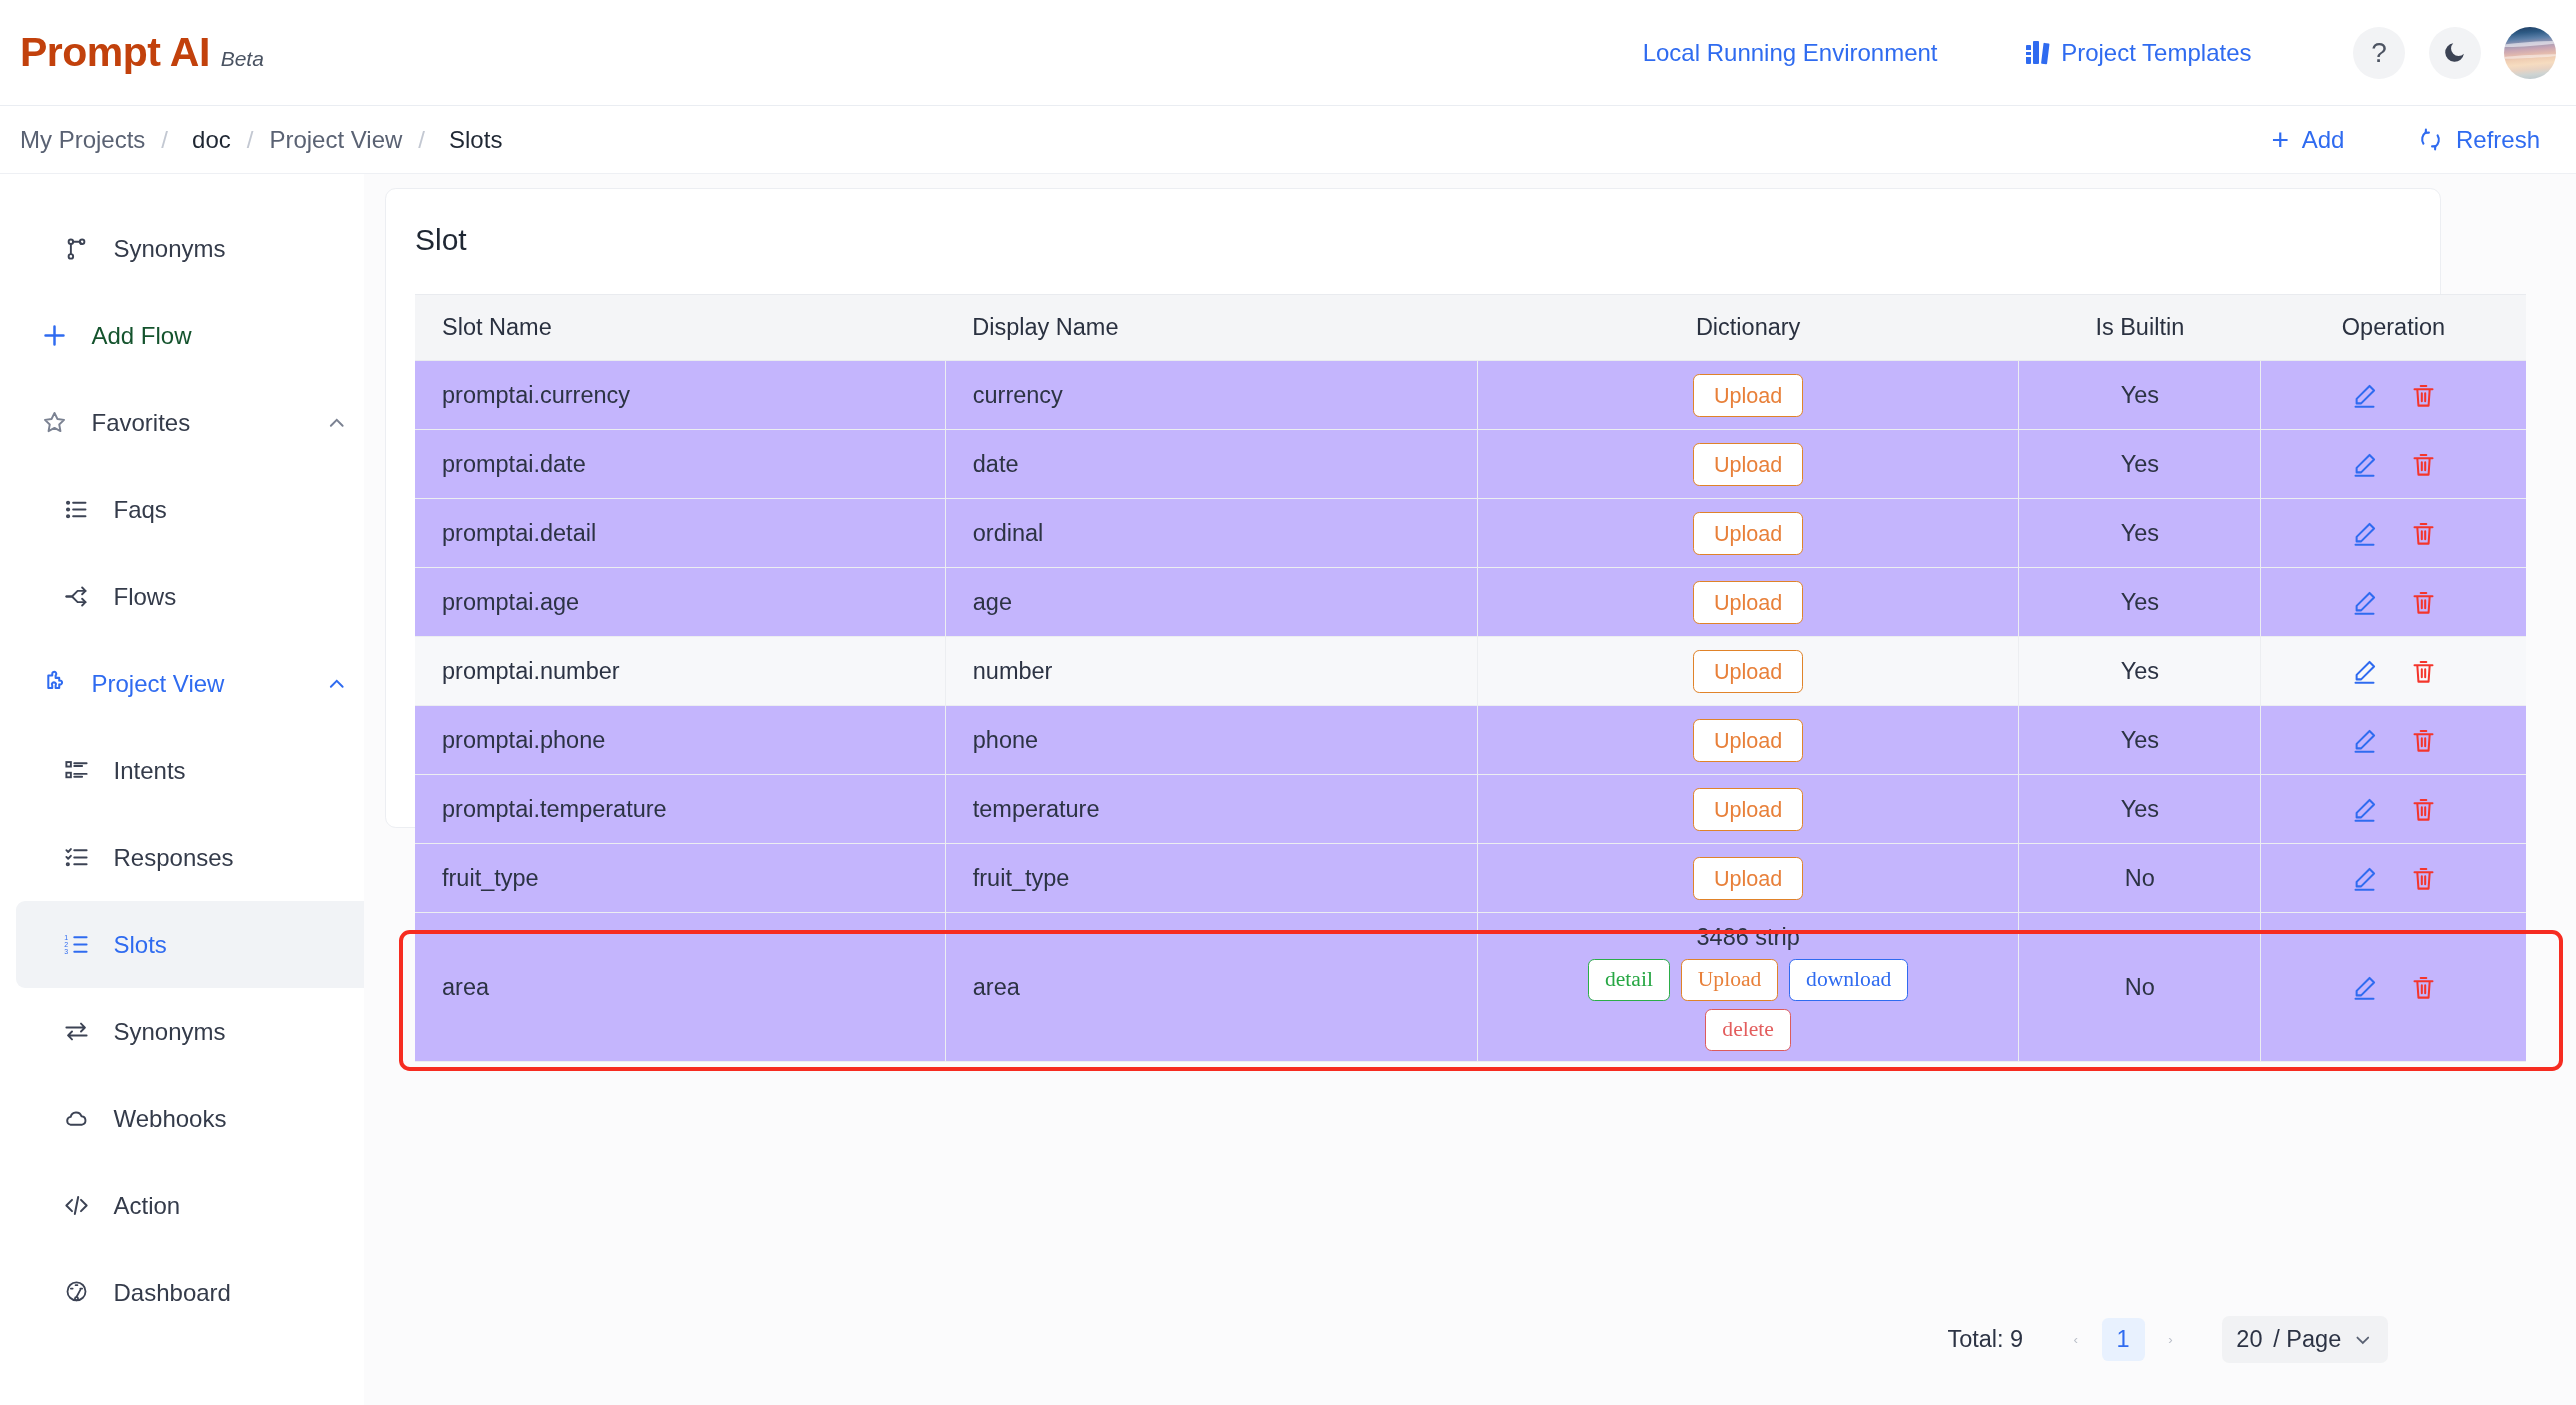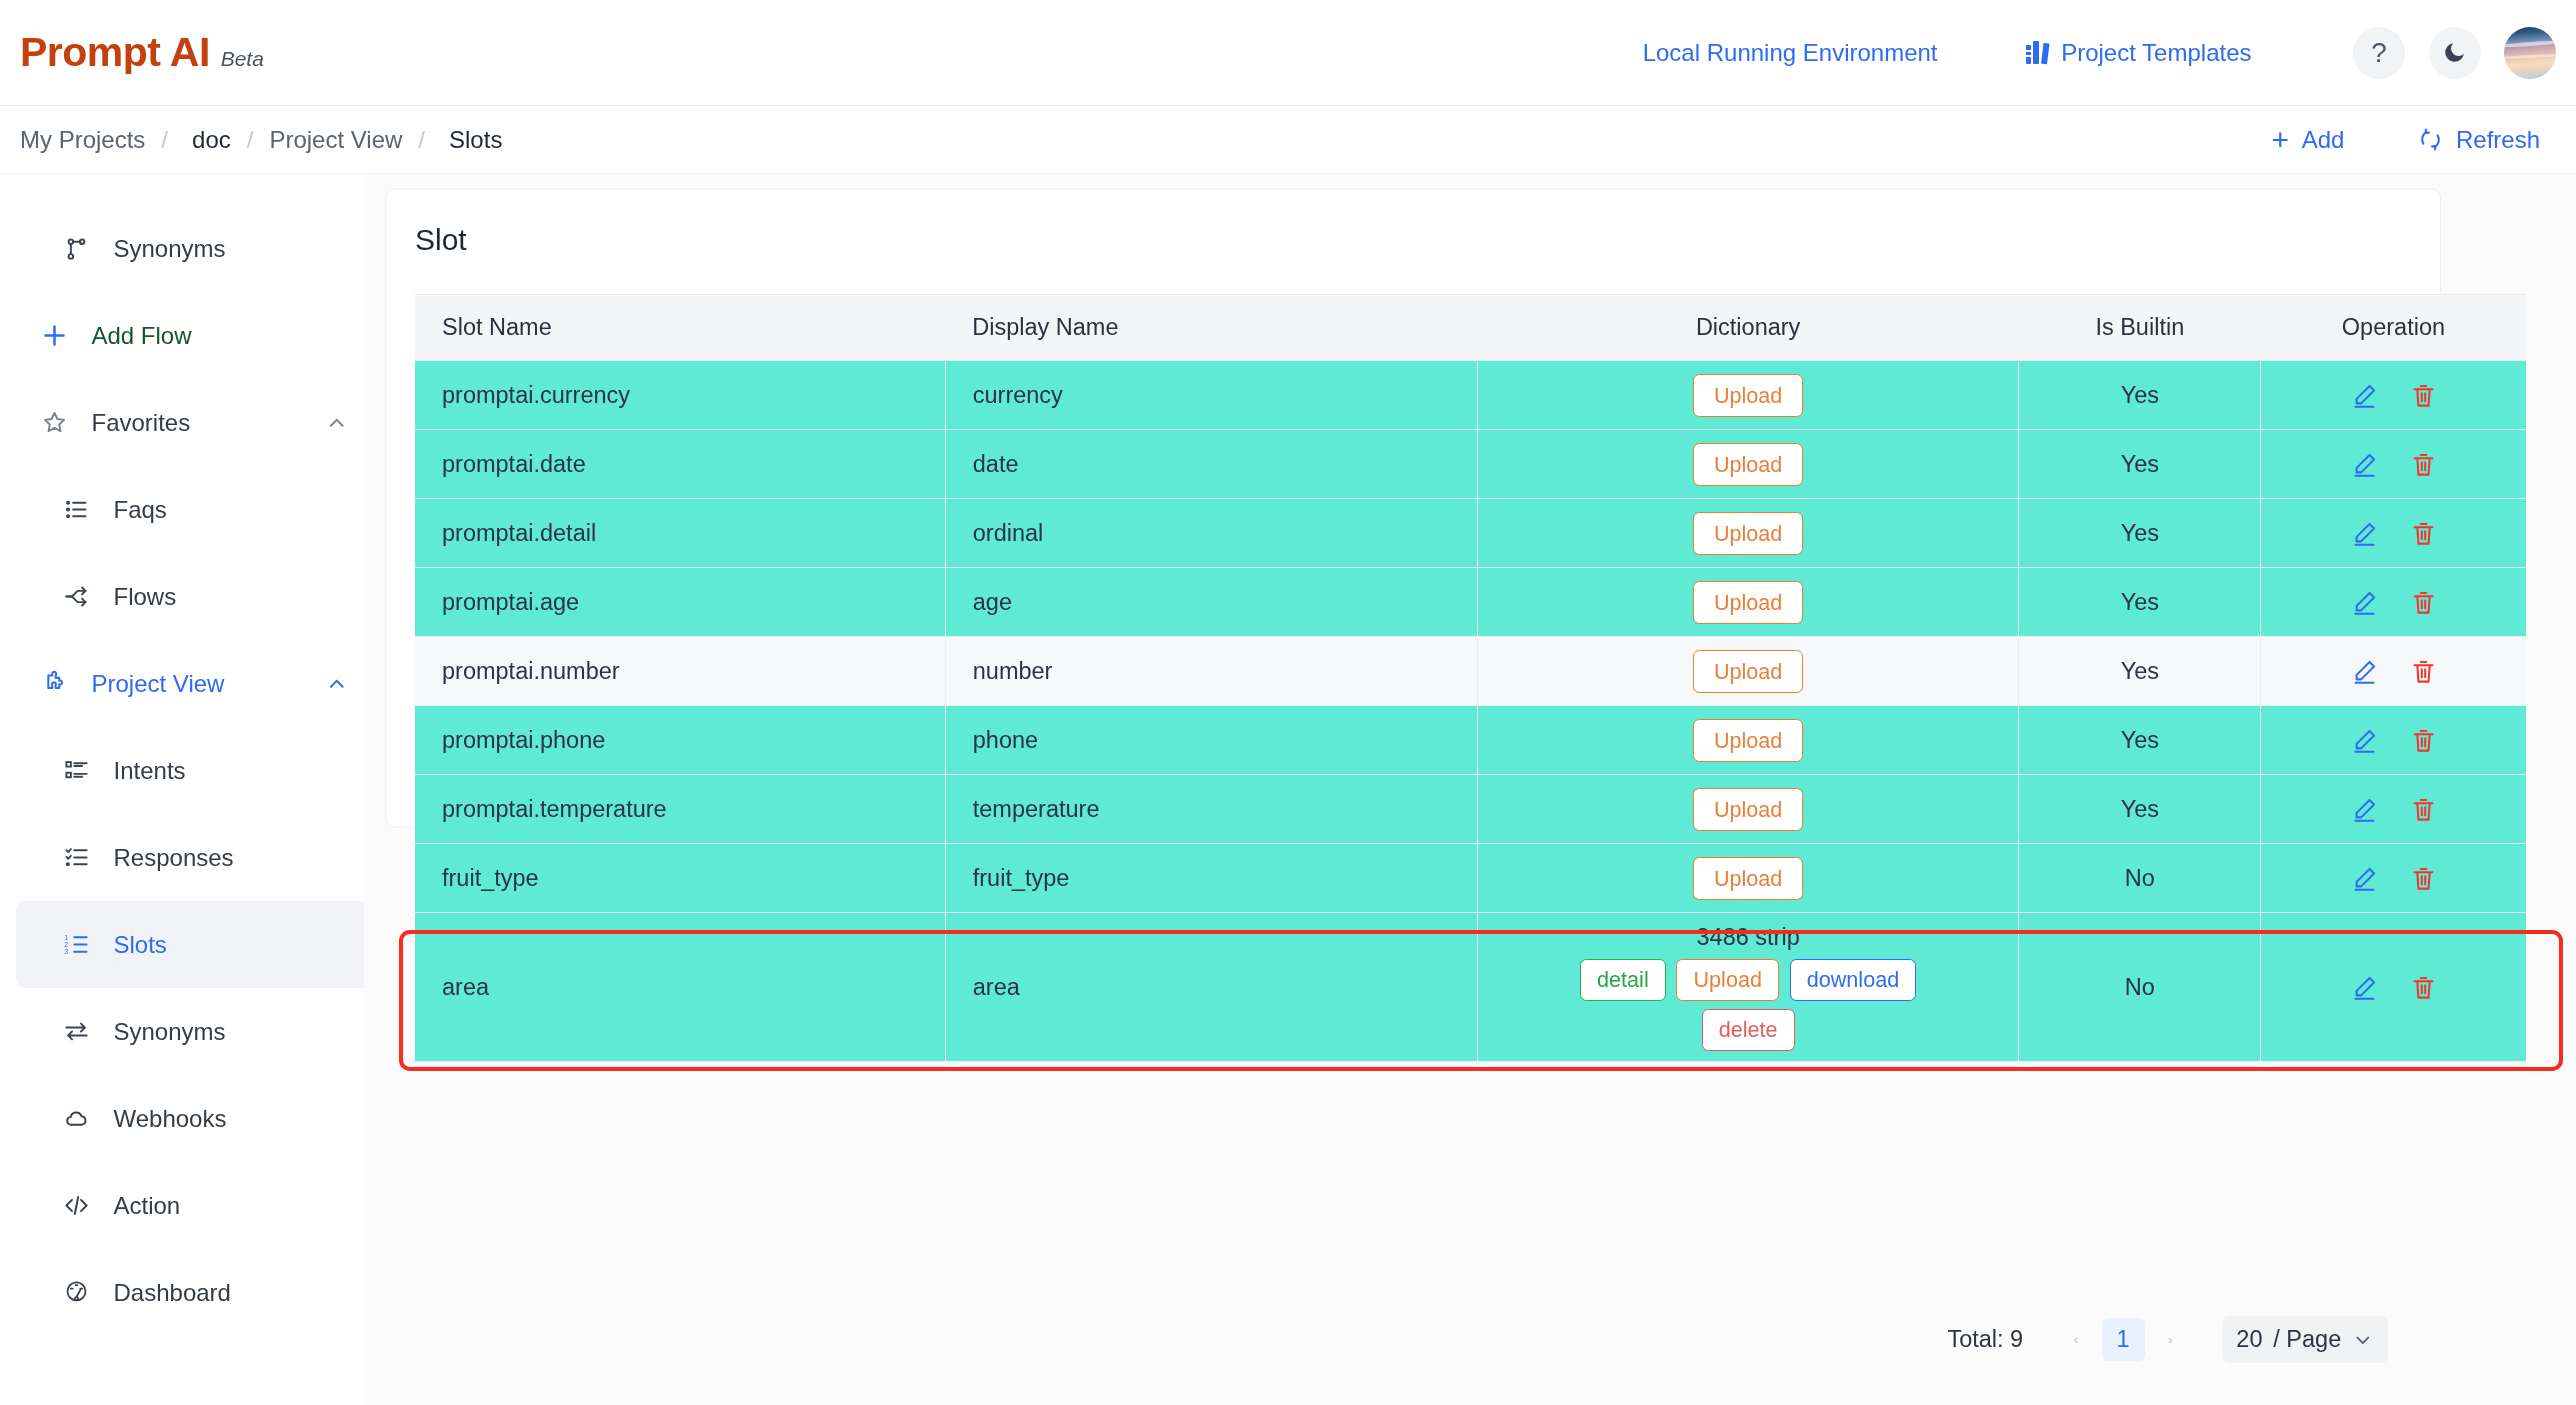--- a/index.html
+++ b/index.html
@@ -158,21 +158,21 @@
     border: 0.9px solid #e9ebef;
     border-left: none; border-right: none;
   }
   table.slots thead th.ctr { text-align: center; padding-left: 0; }
   table.slots tbody td {
     font-size: 23.5px; color: #2c3344;
     height: 69px; padding-left: 27px;
     border-bottom: 0.9px solid #eceef1;
     border-right: 0.9px solid #eceef1;
     vertical-align: middle;
-    background: #5eead4;
+    background: #c4b5fd;
   }
   table.slots tbody td.ctr { text-align: center; padding-left: 0; }
   table.slots tbody td:last-child { border-right: none; }
   table.slots tbody tr.hover td { background: #f7f8fa; }
 
   .col-slot { width: 530px; }
   .col-disp { width: 532px; }
   .col-dict { width: 541px; }
   .col-blt  { width: 242px; }
   .col-ops  { width: 265px; }
@@ -194,21 +194,21 @@
   .btn-orange { border: 0.9px solid #e08329; color: #e8803a; }
   .btn-blue { border: 0.9px solid #2f6bf0; color: #2f6bf0; }
   .btn-red { border: 0.9px solid #dd5b5b; color: #e35d5d; }
 
   .ops { display: flex; align-items: center; justify-content: center; gap: 32px; }
   .ic-btn { background: none; border: none; cursor: pointer; padding: 0; display: flex; }
   .ic-btn svg { width: 27px; height: 27px; display: block; }
 
   .dict-stack { display: flex; flex-direction: column; align-items: center; gap: 8px; padding: 10.8px 0; }
   .dict-label { font-size: 23.5px; color: #2c3344; }
-  .dict-row { display: flex; align-items: center; justify-content: center; gap: 10.8px; }
+  .dict-row { display: flex; align-items: center; justify-content: center; gap: 10.8px; font-family: Liberation Serif, serif; }
 
   .highlight-box {
     position: absolute;
     top: 930px; left: 399px;
     width: 2164px; height: 141px;
     border: 4.5px solid #f62c21;
     border-radius: 10.8px;
     pointer-events: none;
     z-index: 40;
   }

